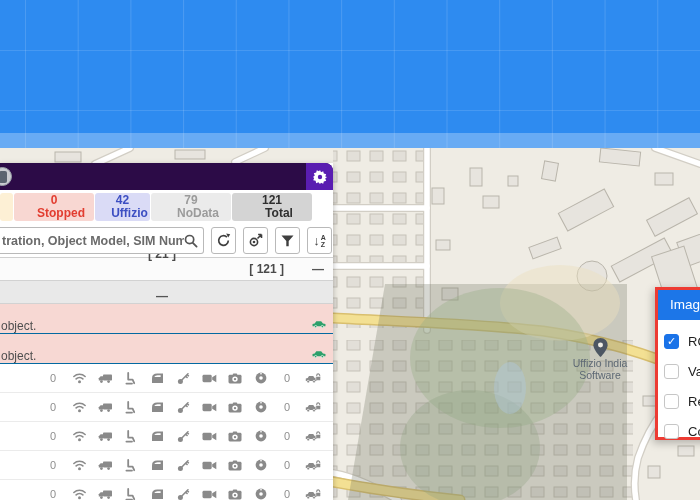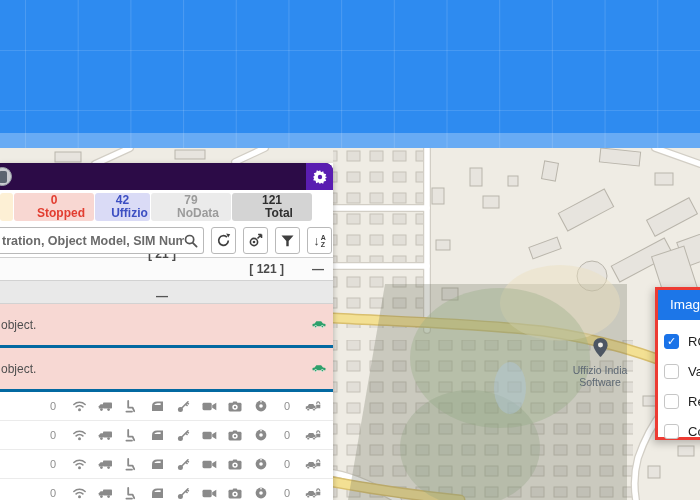--- a/index.html
+++ b/index.html
@@ -14,21 +14,21 @@
       linear-gradient(to bottom, rgba(255,255,255,.12) 1px, transparent 1px);
     background-size:52.7px 60px; background-position:25px 50px; z-index:3; }
   .blue-band .strip { position:absolute; left:0; top:133px; width:100%; height:15px;
     background:rgba(255,255,255,.28); }
 
   
   .map { position:absolute; left:0; top:148px; width:700px; height:352px; background:#efece4; z-index:1; }
   .map svg { display:block; }
   .poi { position:absolute; left:568px; top:338px; width:64px; text-align:center; z-index:2; }
   .poi .pin { display:block; margin:0 auto 1px auto; }
-  .poi .poi-label { font-size:10.5px; line-height:1.12; color:#5d6874; width:58px; margin:8px auto; }
+  .poi .poi-label { font-size:10.5px; line-height:1.12; color:#5d6874; width:58px; margin:1px auto; }
 
   
   .panel { position:absolute; left:0; top:163px; width:333px; height:337px; background:#fff;
     z-index:4; box-shadow:0 2px 6px rgba(0,0,0,.28); }
   .p-header { position:relative; height:27px; background:#2c0b47; border-radius:0 8px 0 0; }
   .logo { position:absolute; left:-7px; top:4px; width:19px; height:19px; border-radius:50%;
     background:#c9ccd1; border:1px solid #9aa0a8; overflow:hidden; }
   .logo i { position:absolute; left:5px; top:3px; width:8px; height:12px; background:#5a6470; border-radius:2px; }
   .gear-btn { position:absolute; right:0; top:0; width:27px; height:27px; background:#5a1db1;
     border-radius:0 8px 0 0; display:flex; align-items:center; justify-content:center; cursor:pointer; }
@@ -56,22 +56,22 @@
   .sortAZ { display:flex; align-items:center; gap:1px; }
   .sortAZ .arrow { font-size:13px; font-weight:bold; color:#3f3f3f; }
   .sortAZ .let { display:flex; flex-direction:column; font-size:7px; font-weight:bold; line-height:1; color:#3f3f3f; }
 
   .group-row { height:23px; display:flex; align-items:center; justify-content:flex-end; gap:28px;
     padding-right:9px; border-bottom:1px solid #d2d2d2; font-size:12px; font-weight:bold; color:#4a4a4a; }
   .group-1 { background:#fbfbfb; }
   .group-2 { background:#e9e9e9;flex-direction:column; }
   .collapse { color:#555; font-weight:bold; cursor:pointer; }
 
-  .alert-row { position:relative; height:44px; background:#f7d8d3; border-bottom:3px solid #0369a1;
-    display:flex; align-items:center; cursor:pointer; }
+  .alert-row { position:relative; height:30px; background:#f7d8d3; border-bottom:1px solid #0369a1;
+    display:flex; align-items:flex-end; cursor:pointer; }
   .alert-row .txt { font-size:12px; color:#4f4f4f; padding-left:1px; }
   .alert-row .gcar { position:absolute; right:7px; top:10px; }
 
   .obj-row { height:29px; display:flex; align-items:center; background:#fff;
     border-bottom:1px solid #ebebeb; cursor:pointer; }
   .obj-row .spacer { width:40px; }
   .slot { width:26px; display:flex; align-items:center; justify-content:center; }
   .cnt { font-size:11px; color:#8f8f8f; }
   .gicon { color:#8a8a8a; }
 

